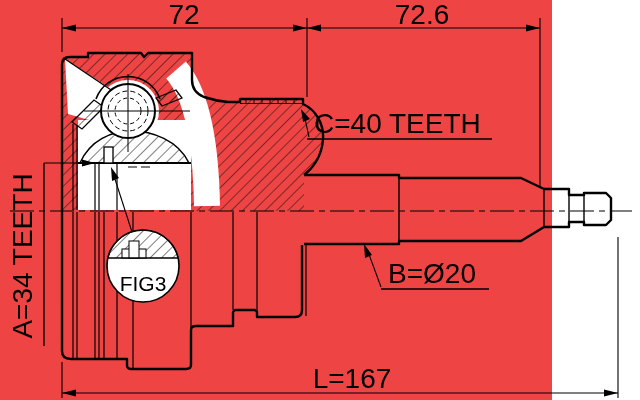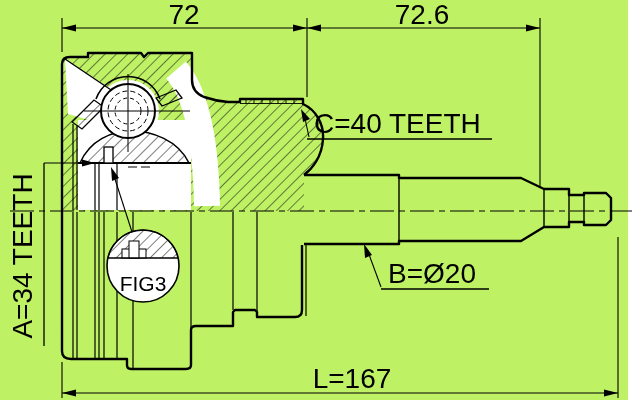--- a/index.html
+++ b/index.html
@@ -1,17 +1,17 @@
 <!DOCTYPE html>
 <html><head>
 <meta charset="utf-8">
 <style>
   html,body{margin:0;padding:0;background:#ffffff;width:640px;height:400px;overflow:hidden;
     font-family:"Liberation Sans", sans-serif;}
-  .stage{position:relative;width:628px;height:400px;background:#bef264;}
+  .stage{position:relative;width:552px;height:400px;background:#ef4444;}
   svg{display:block}
   text{fill:#000;}
   .dimtxt{font-size:28px;}
   .figtxt{font-size:21px;}
 </style>
 </head>
 <body>
 
 <div class="stage">
 <svg width="640" height="400" viewBox="0 0 640 400">

